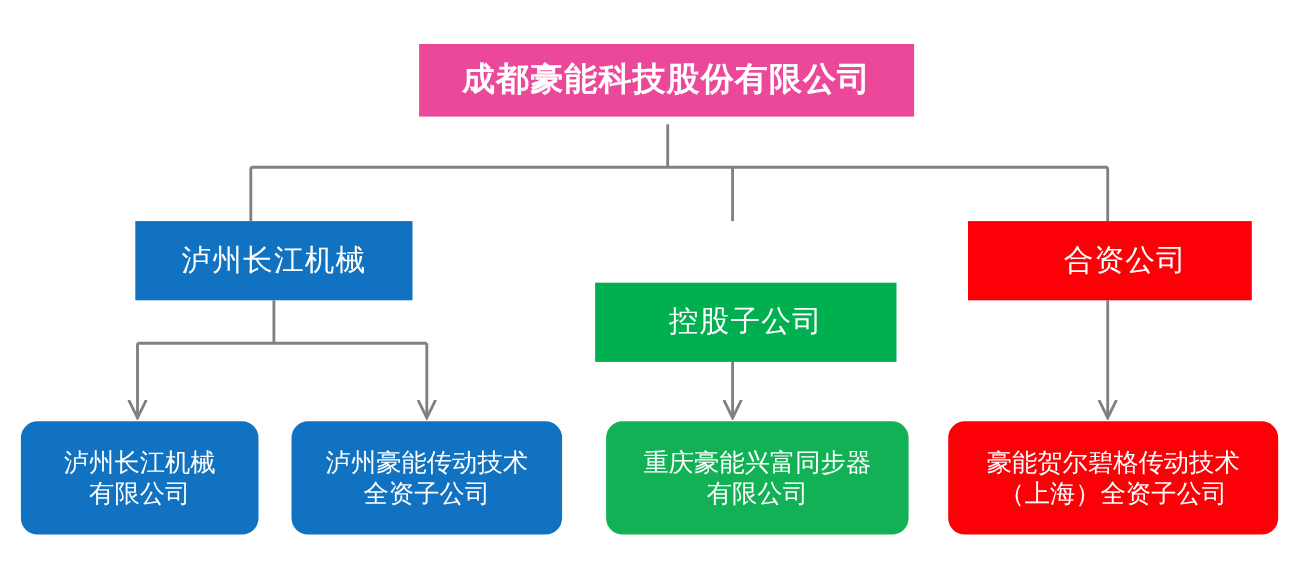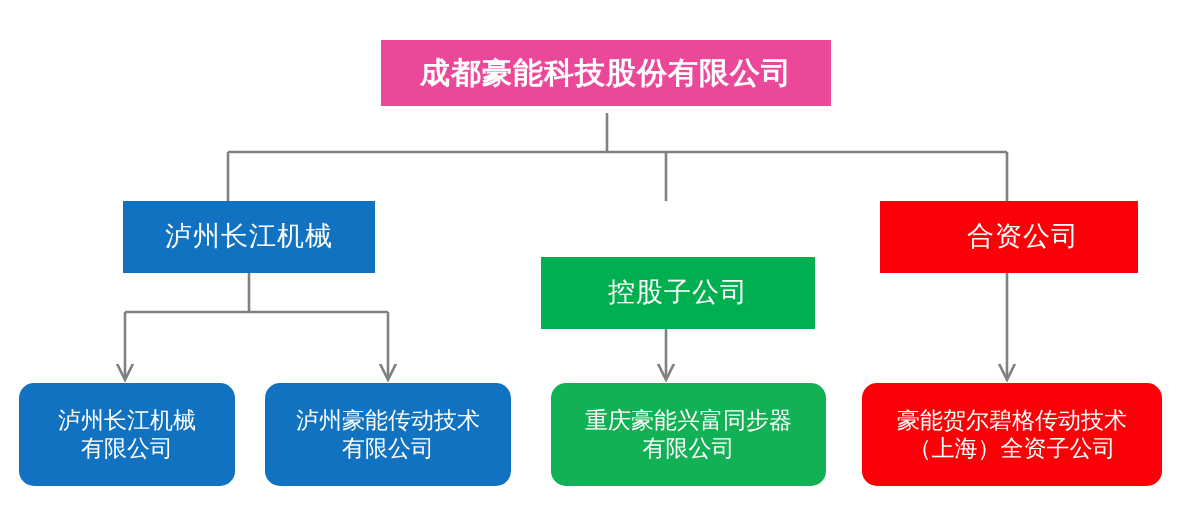--- a/index.html
+++ b/index.html
@@ -151,21 +151,21 @@
     <span class="node-text">合资公司</span>
   </div>
 
   <div class="node node-leaf leaf-1">
     <span class="node-text">泸州长江机械
 有限公司</span>
   </div>
 
   <div class="node node-leaf leaf-2">
     <span class="node-text">泸州豪能传动技术
-有限公司</span>
+全资子公司</span>
   </div>
 
   <div class="node node-leaf leaf-3">
     <span class="node-text">重庆豪能兴富同步器
 有限公司</span>
   </div>
 
   <div class="node node-leaf leaf-4">
     <span class="node-text">豪能贺尔碧格传动技术
 （上海）全资子公司</span>

